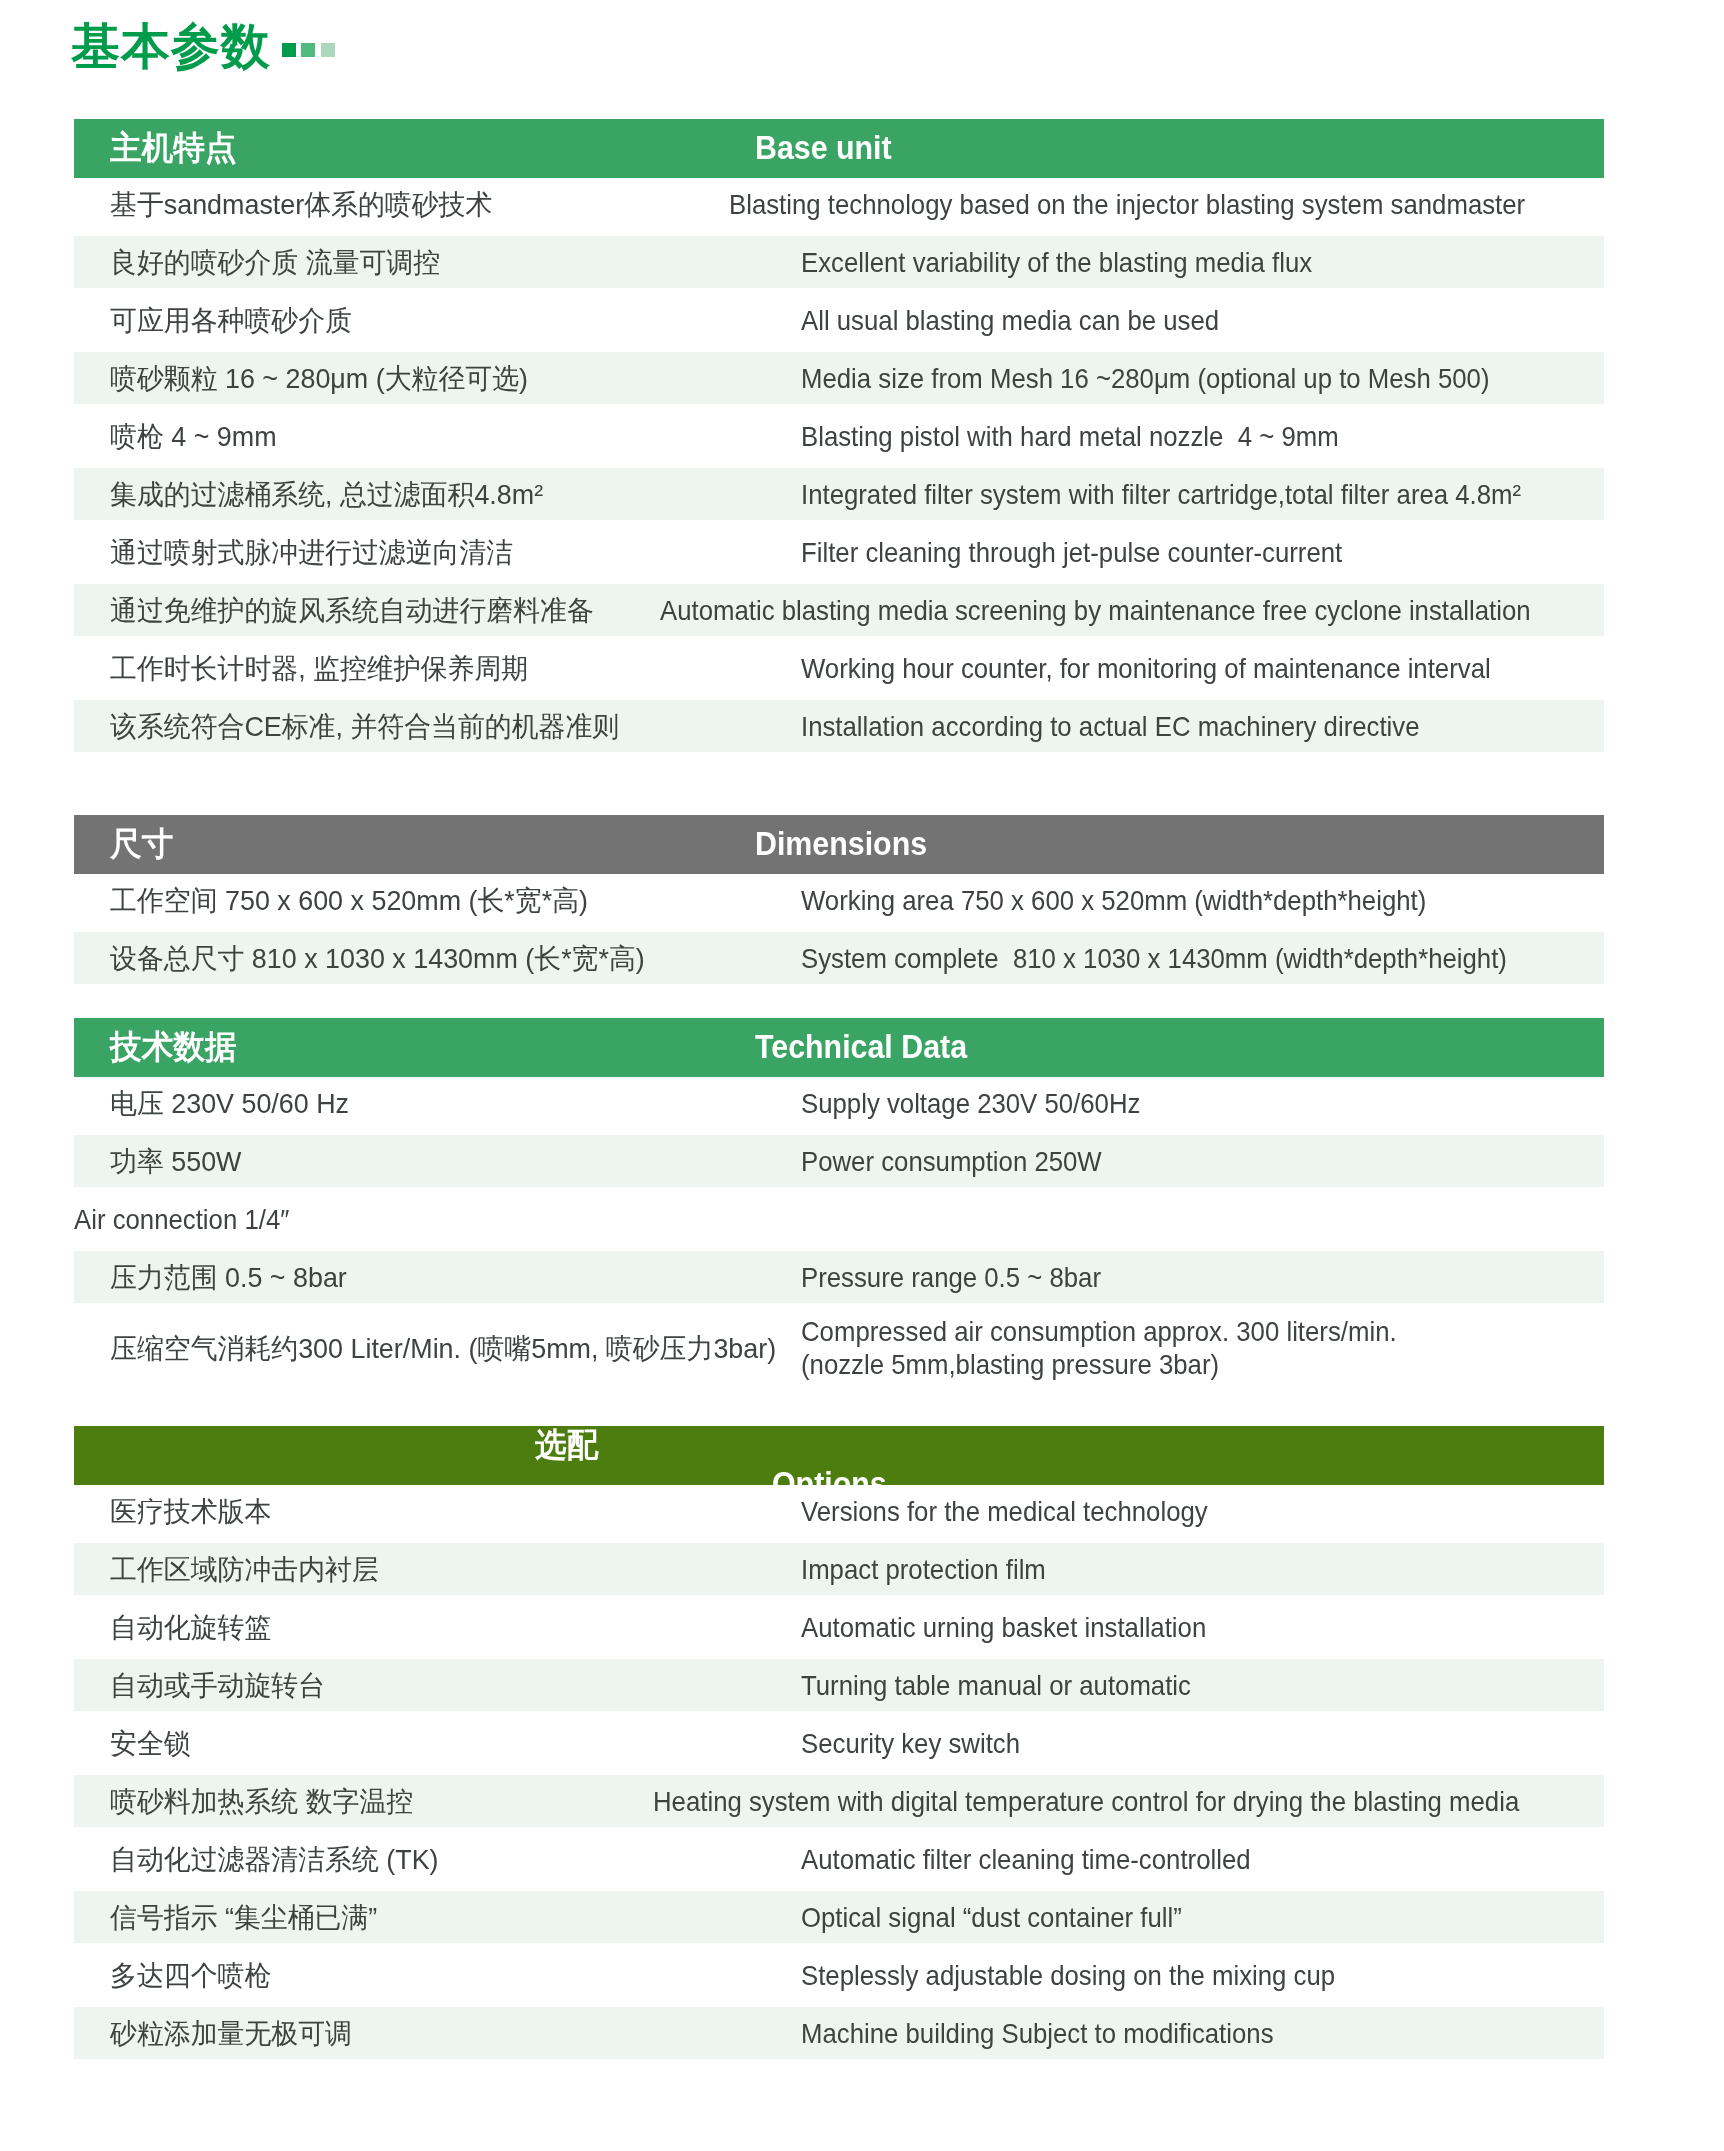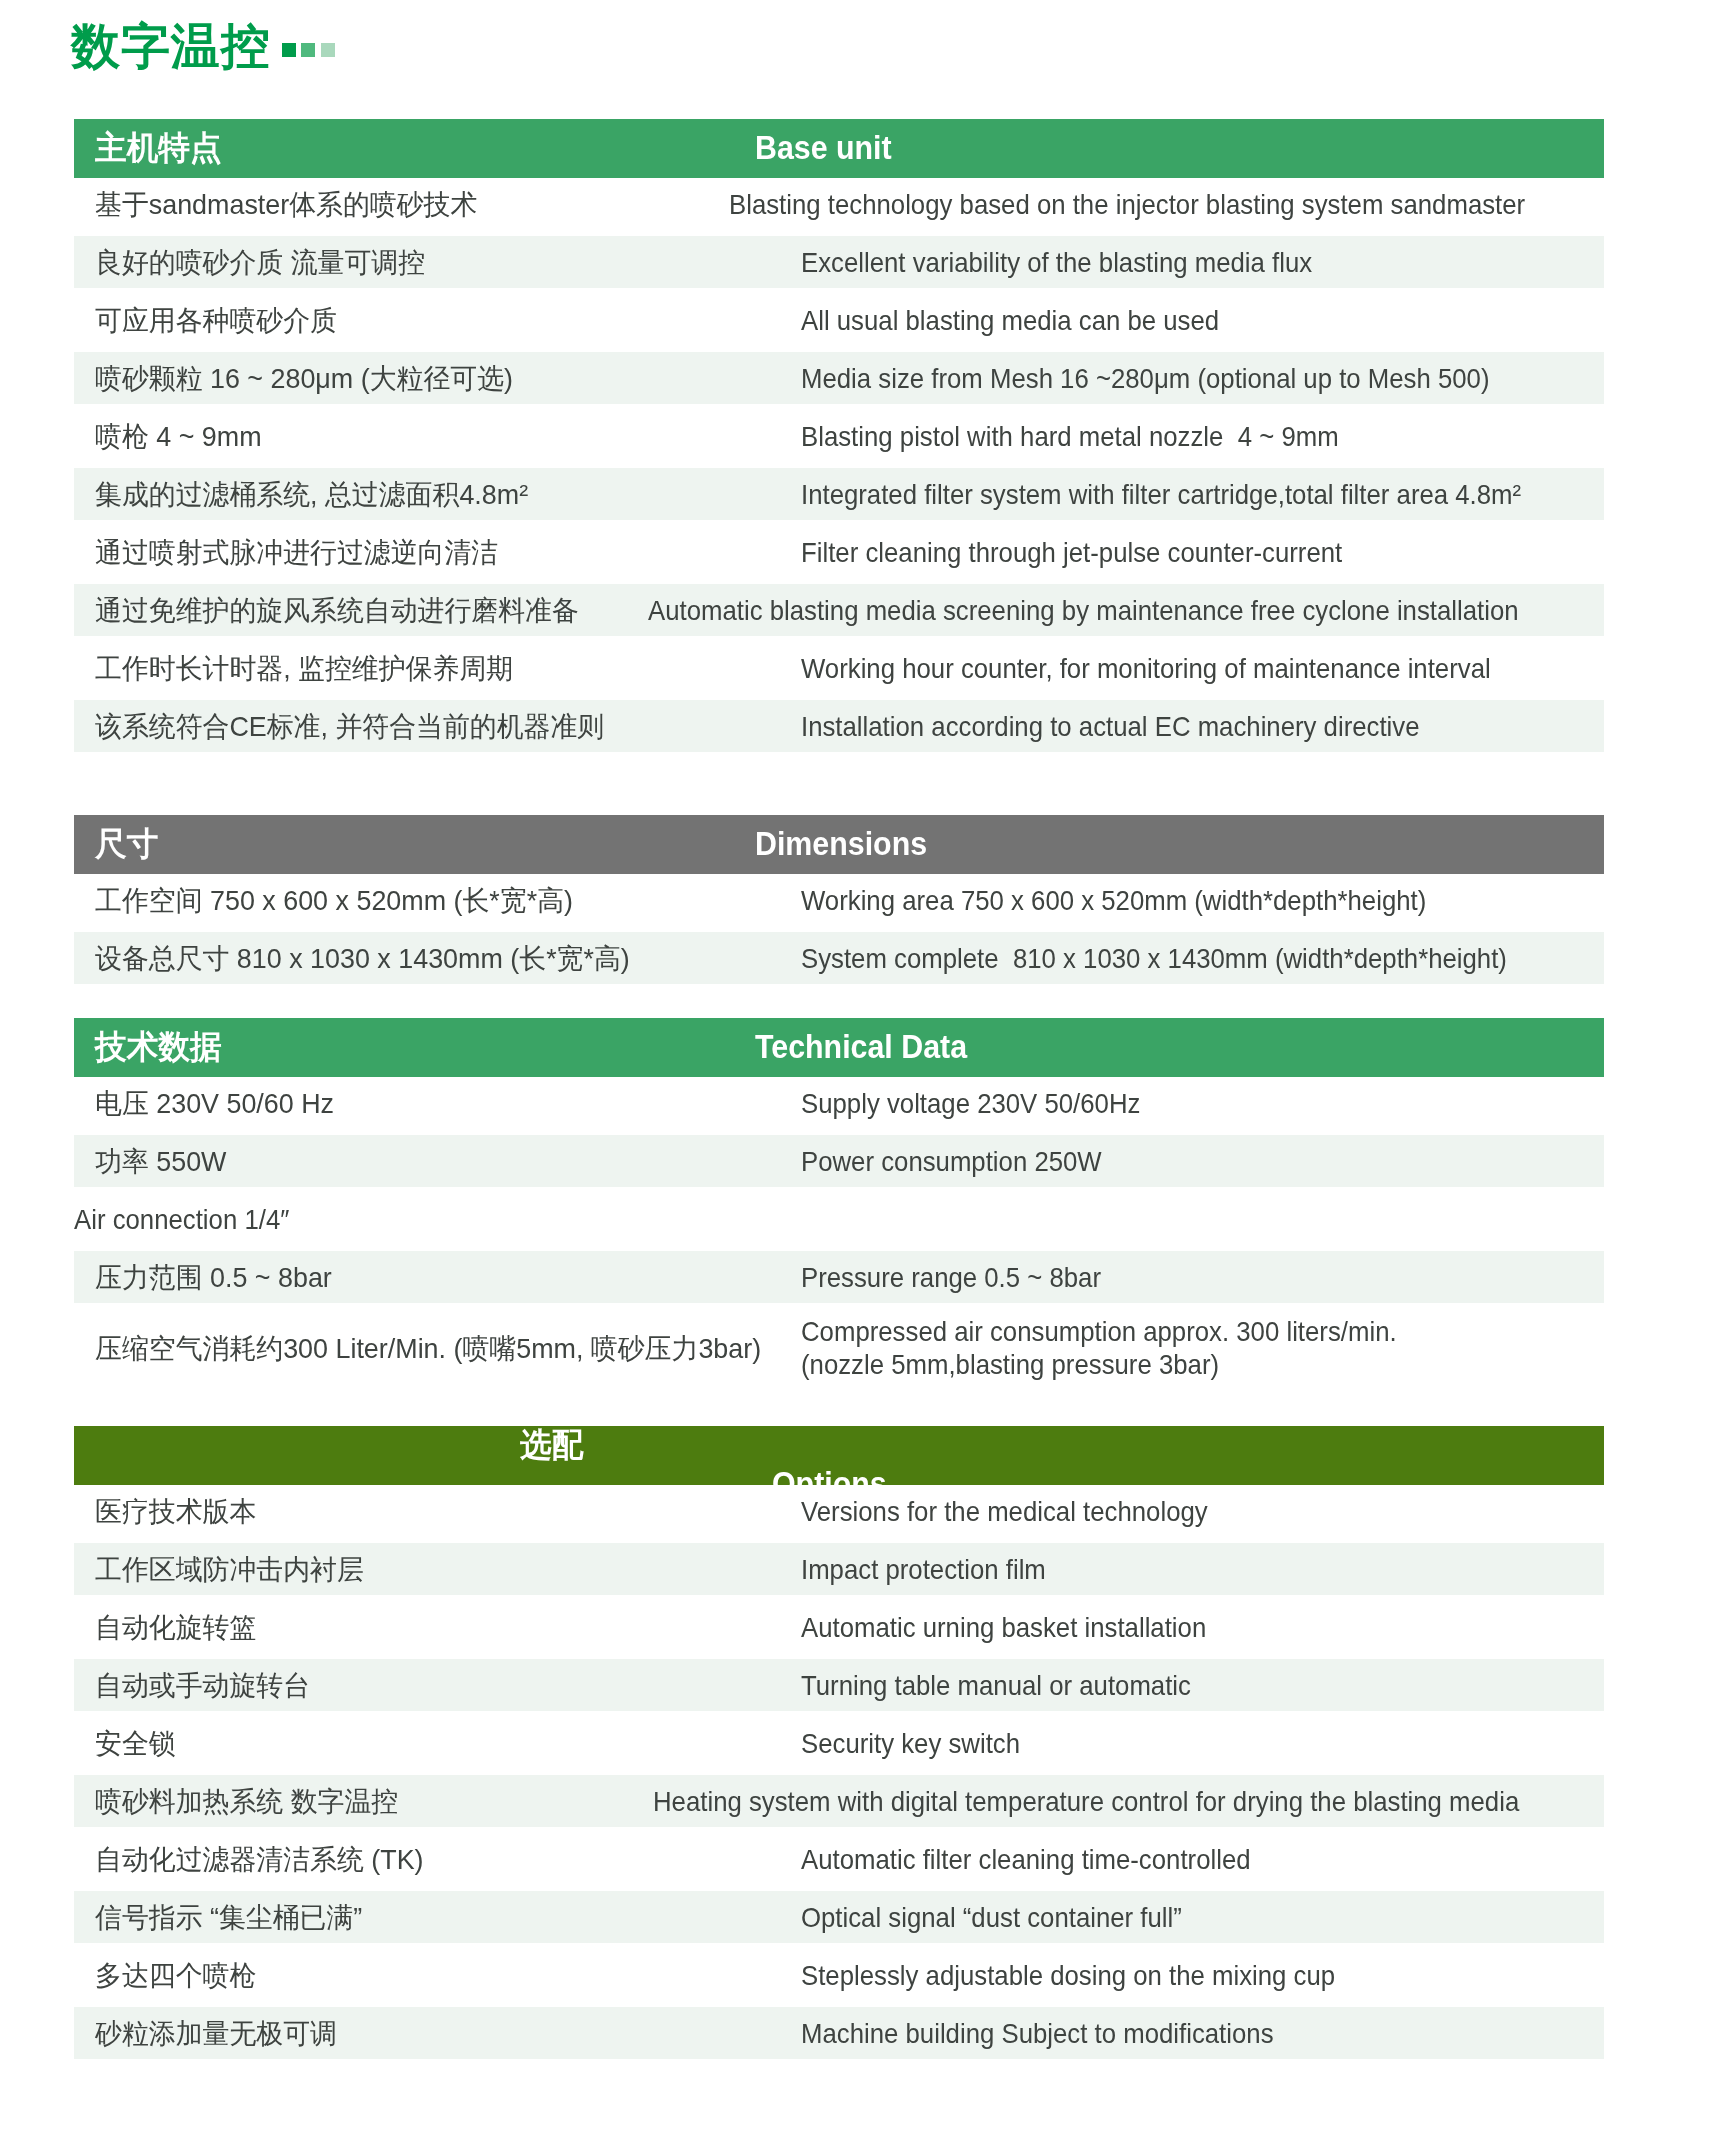--- a/index.html
+++ b/index.html
@@ -38,21 +38,21 @@
 
   .sec-header {
     height: 59px;
     background: #3AA465;
     display: flex;
     align-items: center;
     color: #ffffff;
     font-size: 33px;
     font-weight: 700;
   }
-  .col-cn { width: 681px; padding-left: 21px; text-decoration: underline; }
+  .col-cn { width: 681px; padding-left: 36px; text-decoration: underline; }
   .col-en { flex: 1; padding-right: 9.3px; }
 
   .row {
     height: 58px;
     border-bottom: 6.5px solid #ffffff;
     display: flex;
     align-items: center;
     font-size: 28px;
     color: #3E4340;
     background: #ffffff;
@@ -69,21 +69,21 @@
     transform-origin: 0 50%;
   }
   .col-cn .t { transform: scaleX(0.96); }
 </style>
 </head>
 <body>
 
 <div class="page">
 
   <div class="title-wrap">
-    <div class="page-title" style="color: rgb(0, 156, 75);">数字温控</div>
+    <div class="page-title" style="color: rgb(0, 156, 75);">基本参数</div>
     <div class="title-dots">
       <span class="dot" style="background-color: rgb(0, 156, 75);"></span>
       <span class="dot" style="background-color: rgb(79, 185, 126);"></span>
       <span class="dot" style="background-color: rgb(169, 216, 188);"></span>
     </div>
   </div>
 
   <div class="sections">
 
     <div class="section" id="sec1">

